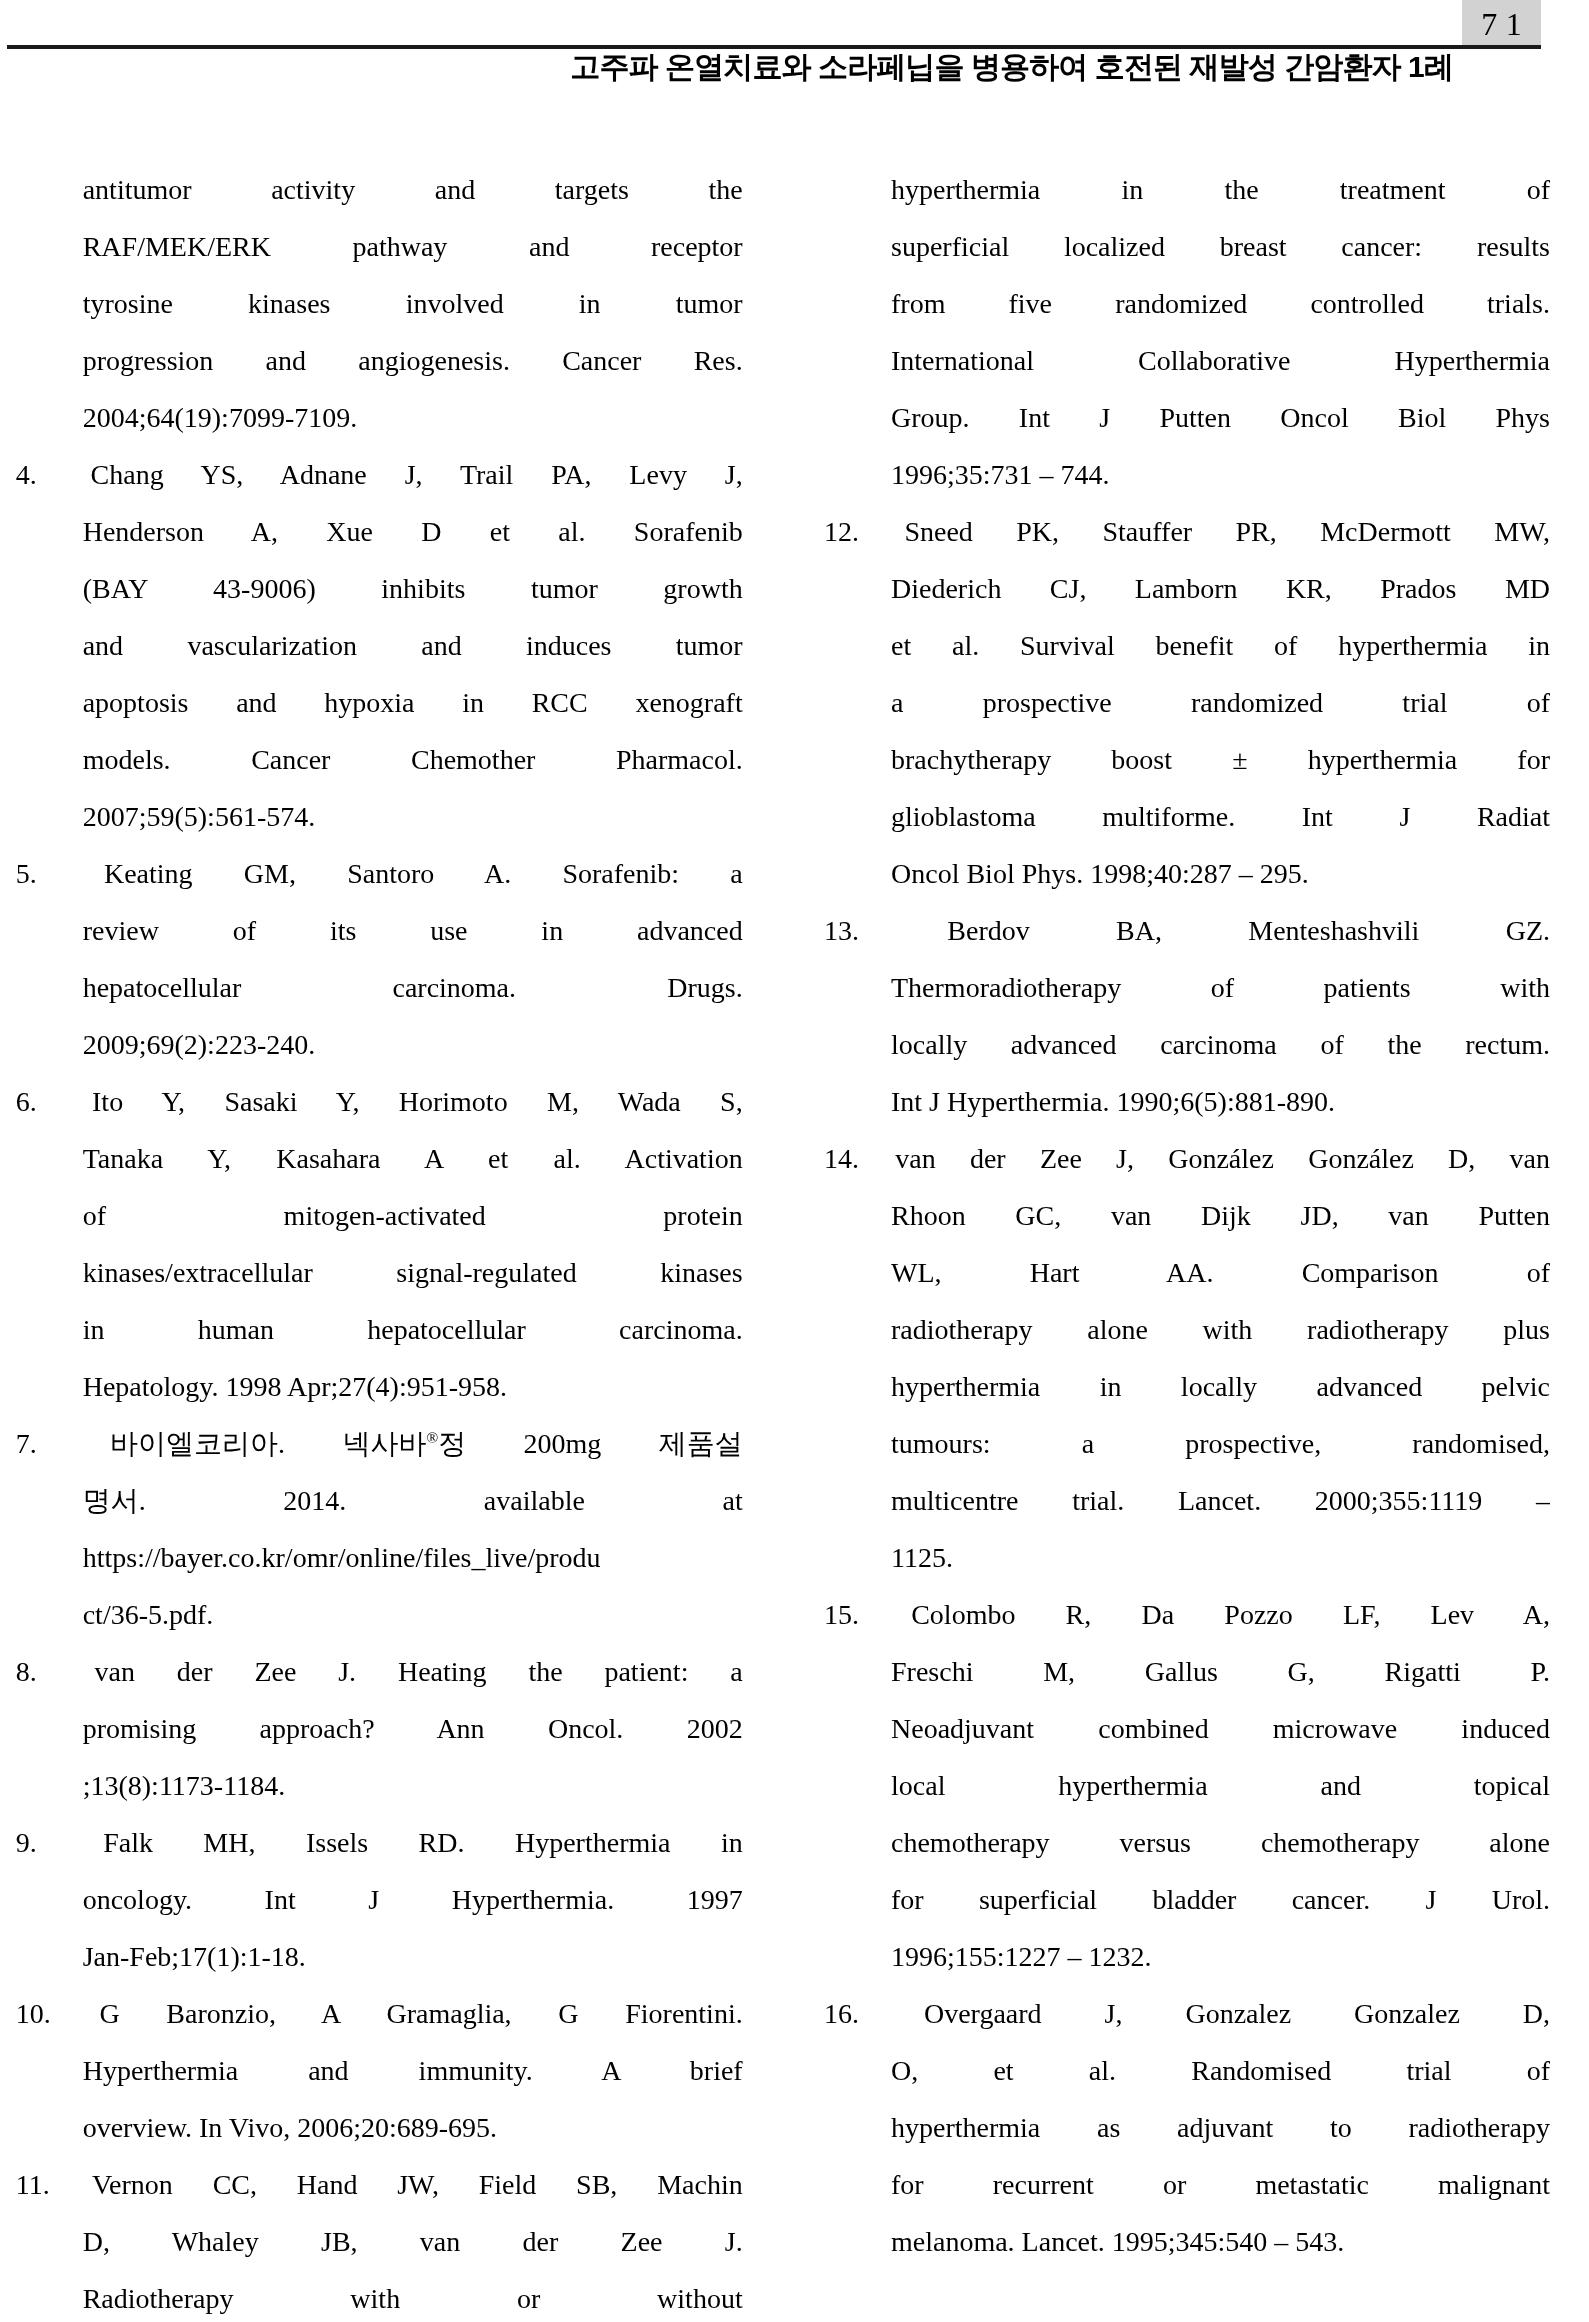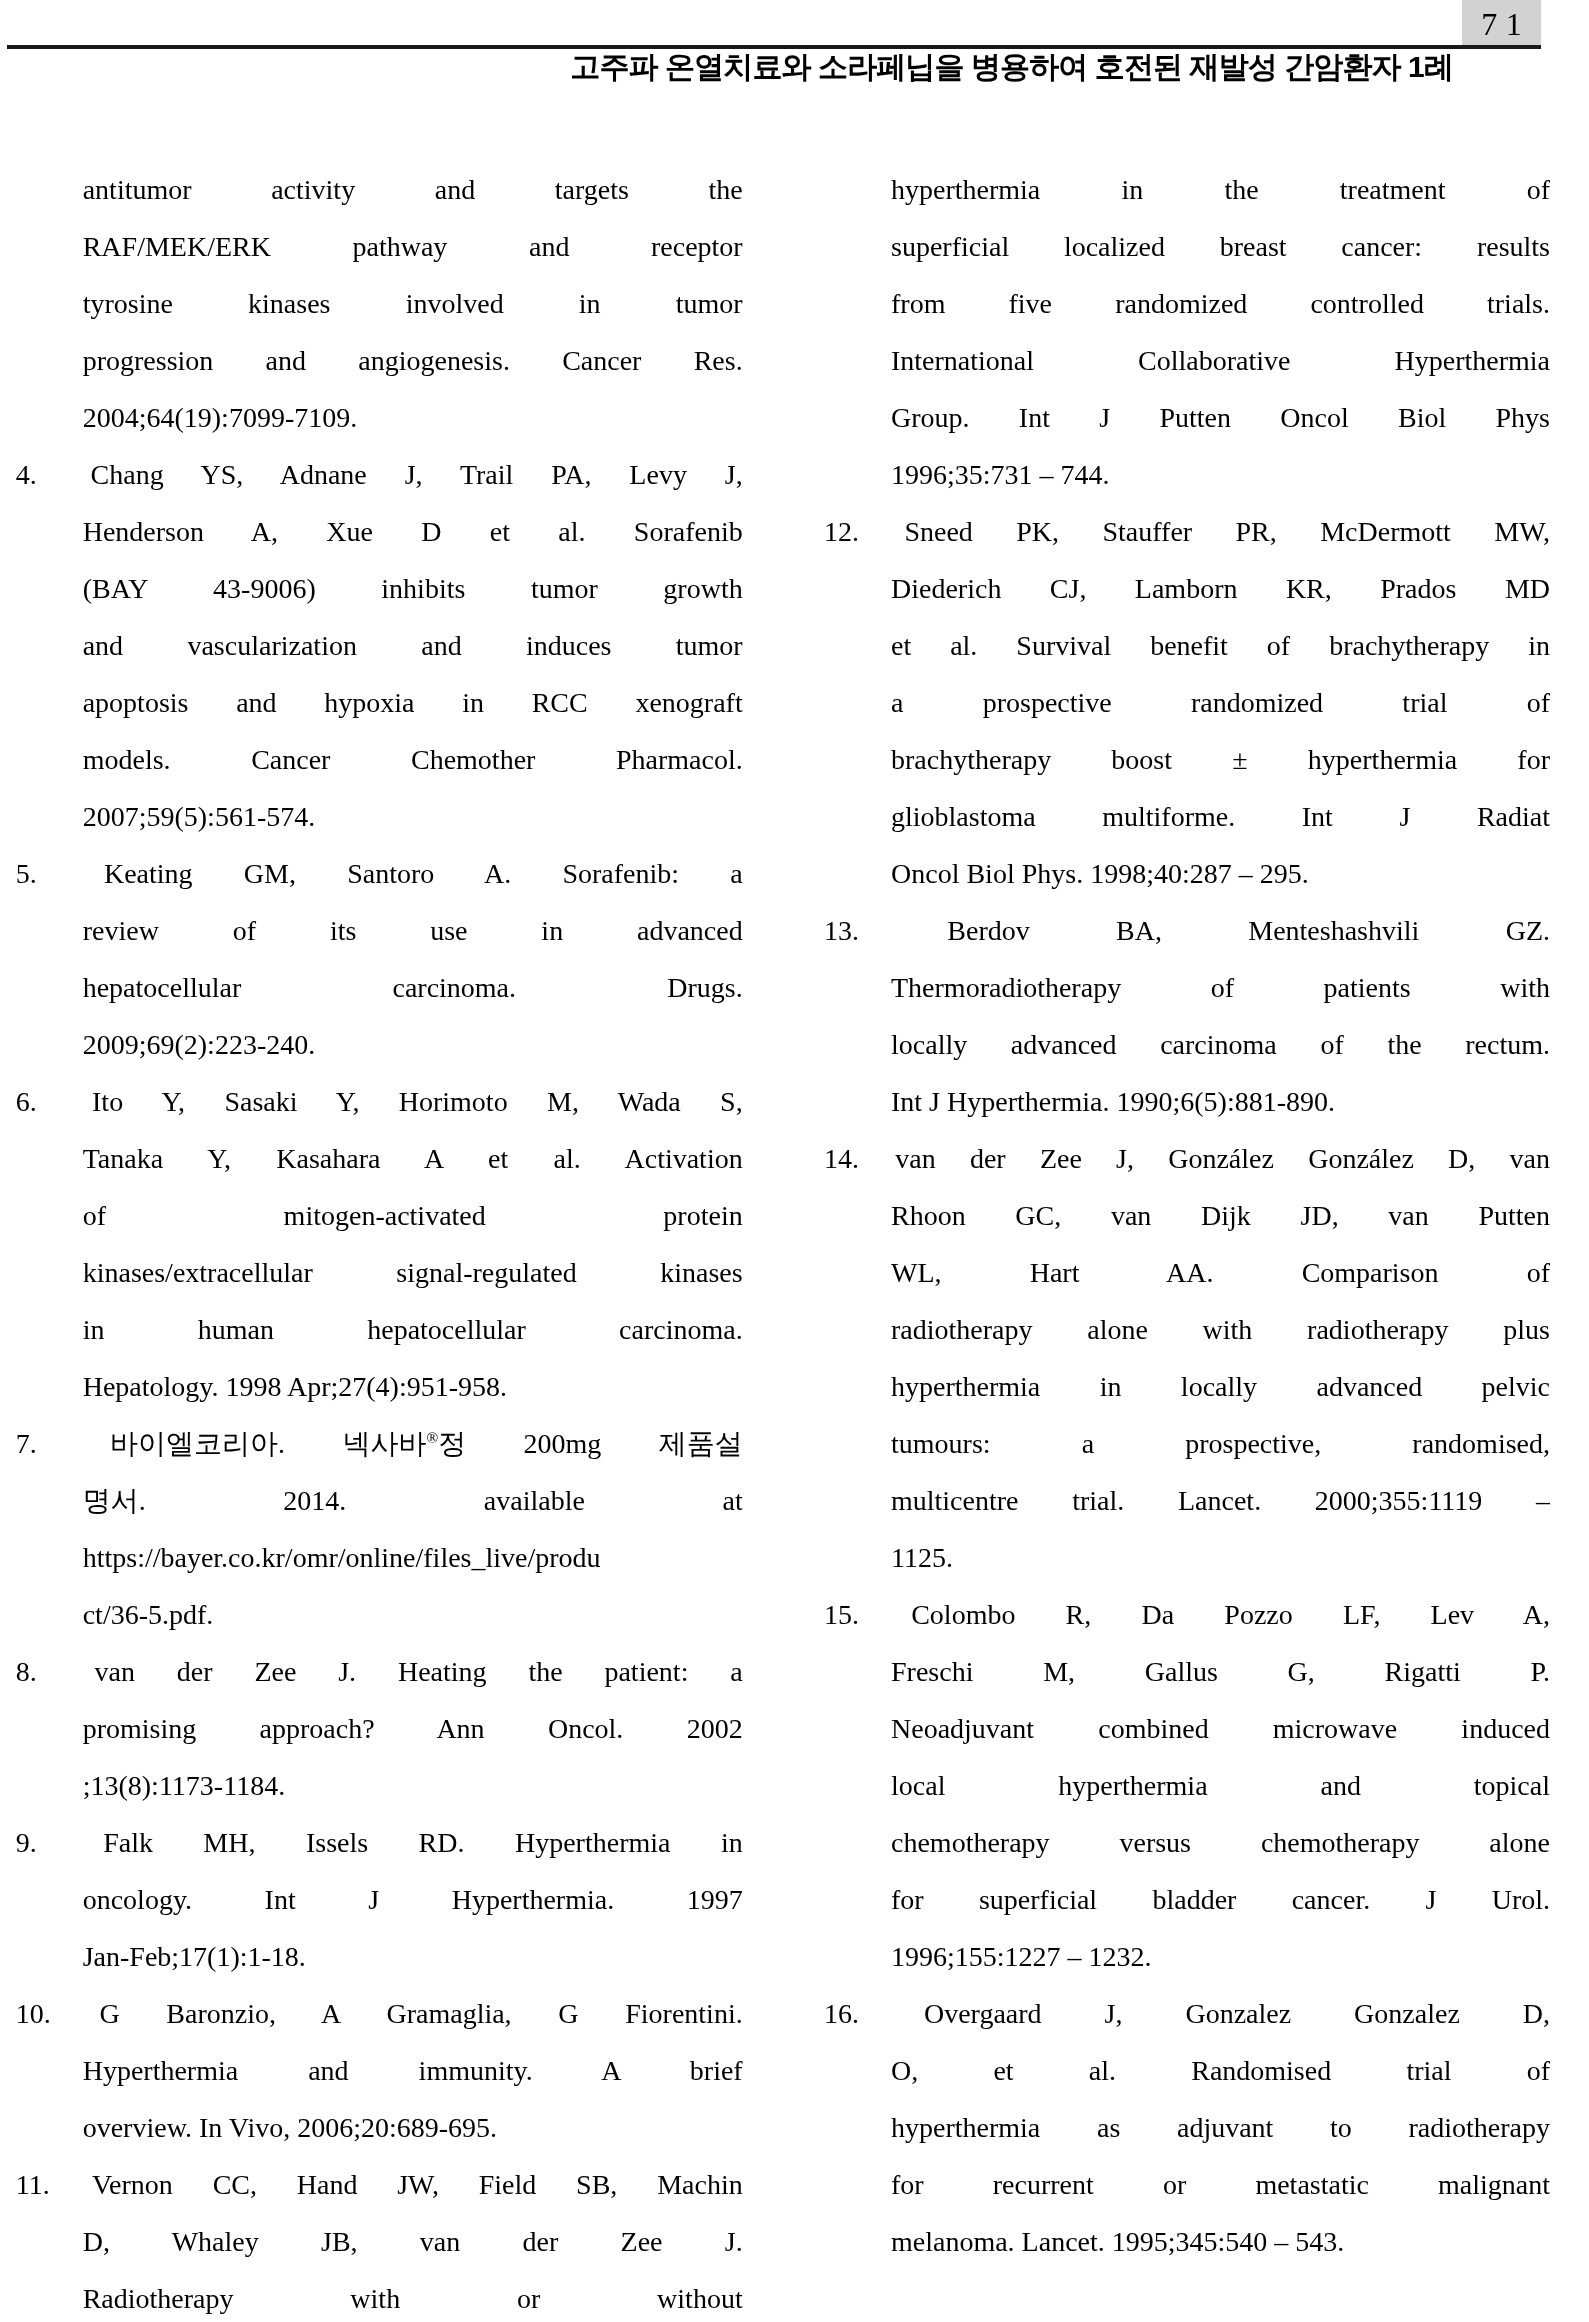--- a/index.html
+++ b/index.html
@@ -119,21 +119,21 @@
         <div class="ref-line cont">hyperthermia in the treatment of</div>
         <div class="ref-line cont">superficial localized breast cancer: results</div>
         <div class="ref-line cont">from five randomized controlled trials.</div>
         <div class="ref-line cont">International Collaborative Hyperthermia</div>
         <div class="ref-line cont">Group. Int J Putten Oncol Biol Phys</div>
         <div class="ref-line cont left-last">1996;35:731 – 744.</div>
       </div>
       <div class="ref-item">
         <div class="ref-line first"><span class="num">12.</span> Sneed PK, Stauffer PR, McDermott MW,</div>
         <div class="ref-line cont">Diederich CJ, Lamborn KR, Prados MD</div>
-        <div class="ref-line cont">et al. Survival benefit of brachytherapy in</div>
+        <div class="ref-line cont">et al. Survival benefit of hyperthermia in</div>
         <div class="ref-line cont">a prospective randomized trial of</div>
         <div class="ref-line cont">brachytherapy boost ± hyperthermia for</div>
         <div class="ref-line cont">glioblastoma multiforme. Int J Radiat</div>
         <div class="ref-line cont left-last">Oncol Biol Phys. 1998;40:287 – 295.</div>
       </div>
       <div class="ref-item">
         <div class="ref-line first"><span class="num">13.</span> Berdov BA, Menteshashvili GZ.</div>
         <div class="ref-line cont">Thermoradiotherapy of patients with</div>
         <div class="ref-line cont">locally advanced carcinoma of the rectum.</div>
         <div class="ref-line cont left-last">Int J Hyperthermia. 1990;6(5):881-890.</div>

